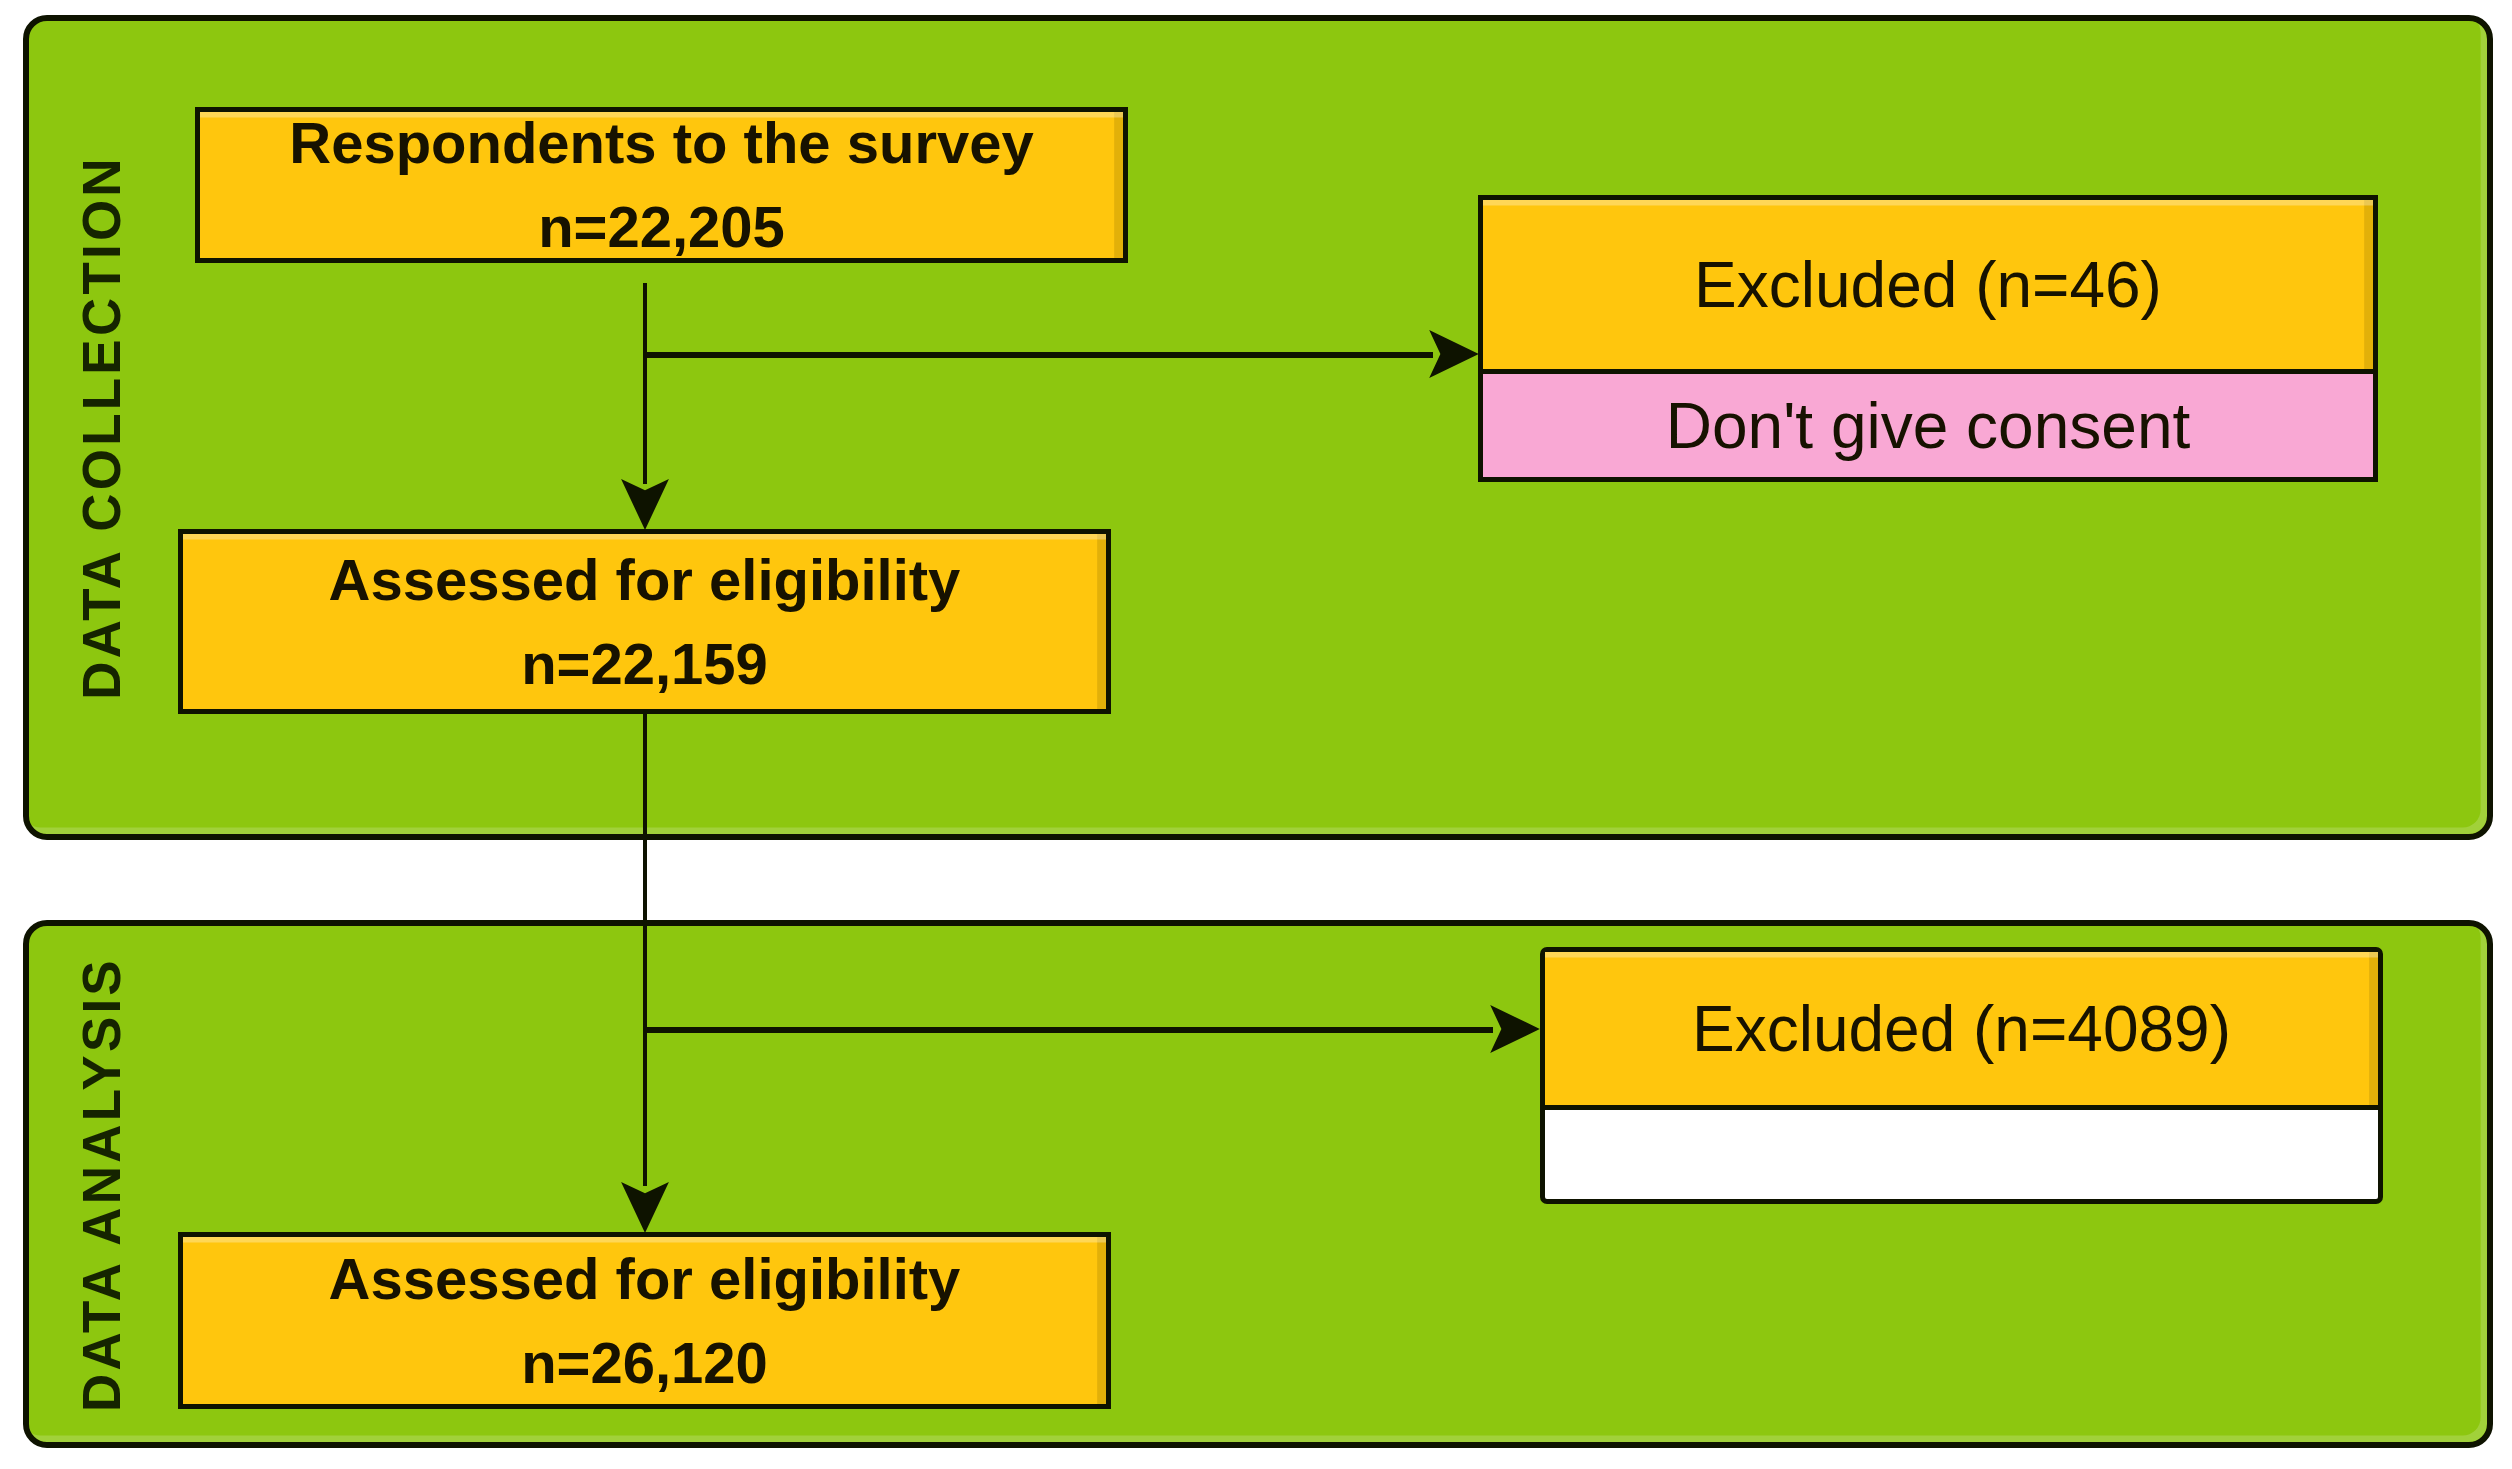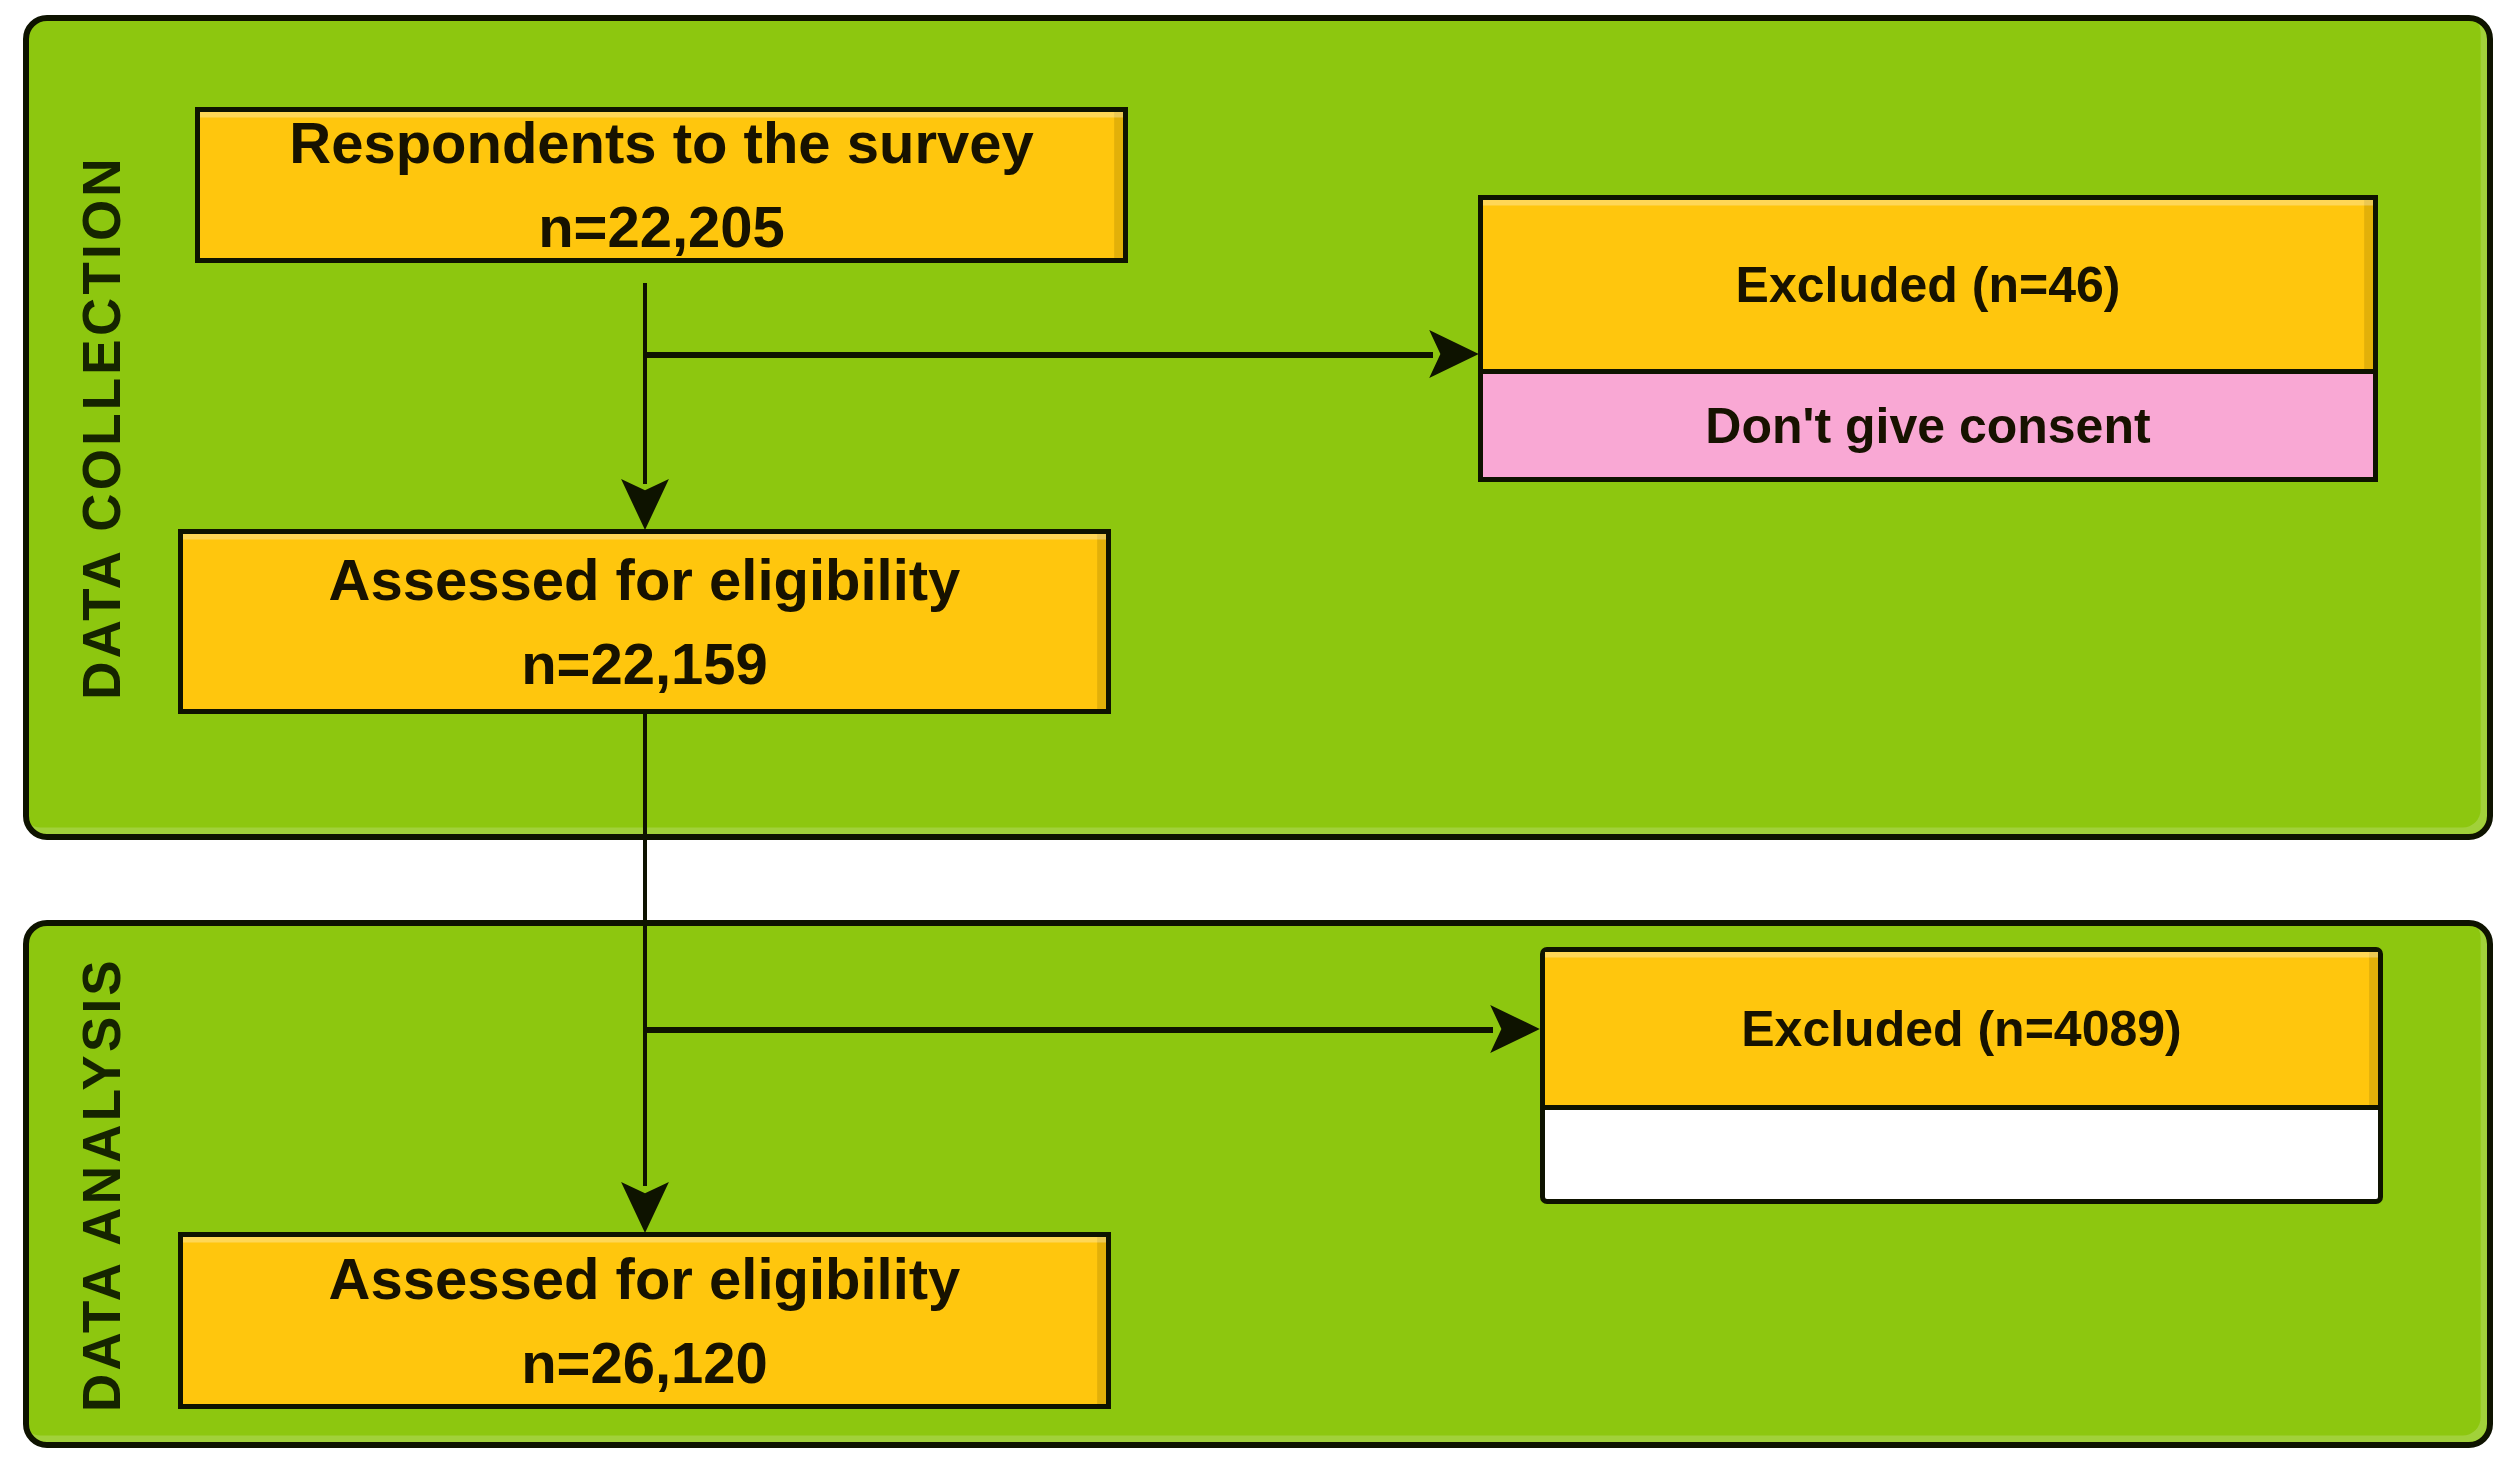--- a/index.html
+++ b/index.html
@@ -86,22 +86,22 @@
     box-shadow:inset 0 5.6px 0 rgba(255,255,255,.30), inset -8.8px 0 0 rgba(150,120,0,.28);
   }
   .split-collection .head{height:174px;}
   .split-analysis .head{height:158px;}
   .split .reason{
     background:#f9a8d4;
     flex:1;
     display:flex;align-items:center;justify-content:center;
   }
   .split .line{
-    font-size:50px;
-    font-weight:700;
+    font-size:64px;
+    font-weight:400;
     color:var(--text);
     white-space:nowrap;
     text-align:center;
   }
   .conn{
     position:absolute;
     background:var(--ink);
     z-index:4;
   }
   .conn-v1{left:643px;top:283px;width:4px;height:201px;}

